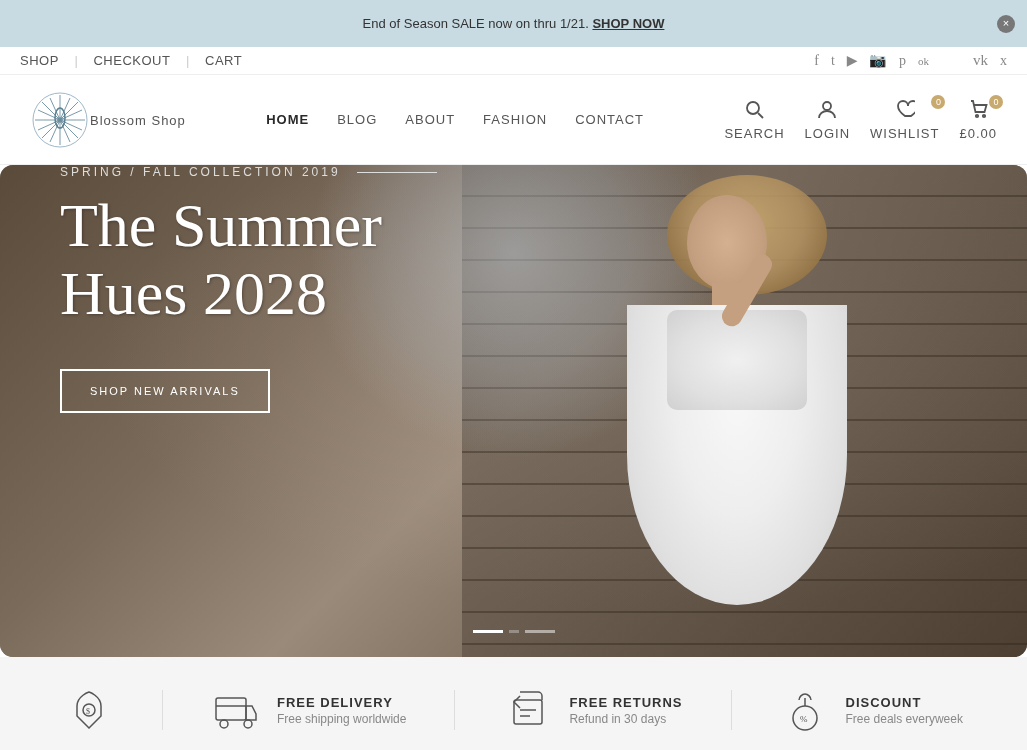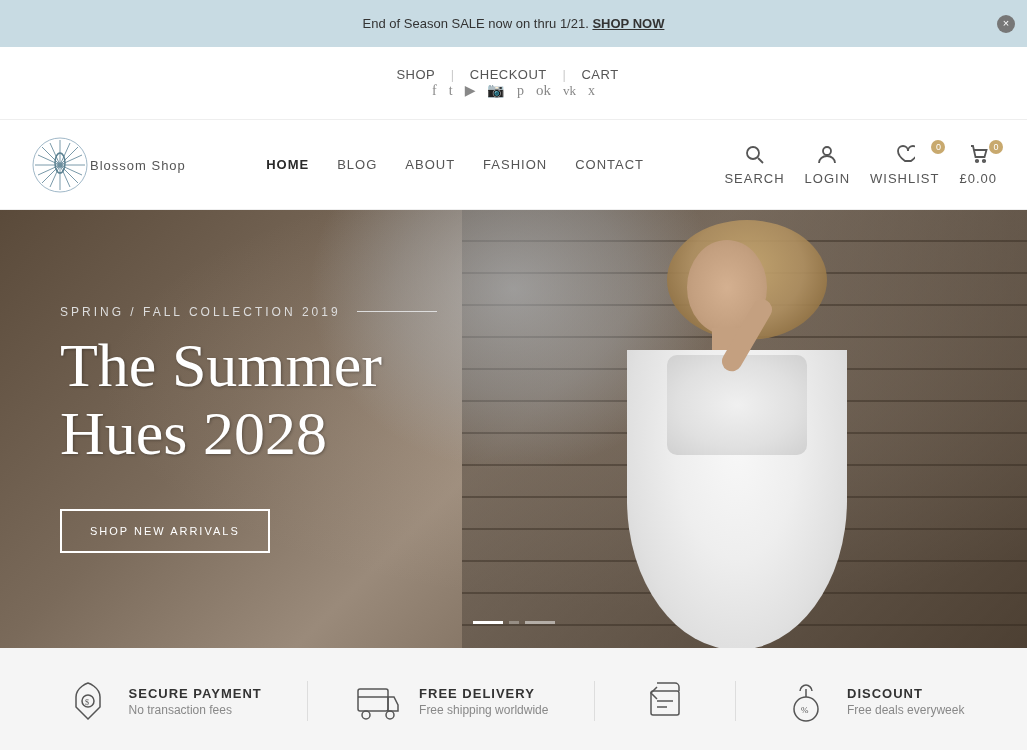--- a/index.html
+++ b/index.html
@@ -37,24 +37,23 @@
       align-items: center;
       justify-content: center;
       line-height: 1;
     }
 
     
     .secondary-nav {
       display: flex;
       align-items: center;
       justify-content: space-between;
-      padding: 20px 20px;
+      padding: 5px 20px;
       border-bottom: 1px solid #eee;
       background: #fff;
-      flex-direction: column;
     }
     .secondary-nav-left {
       display: flex;
       align-items: center;
       gap: 0;
       font-family: Arial, sans-serif;
       font-size: 13px;
       color: #555;
     }
     .secondary-nav-left a {
@@ -161,25 +160,25 @@
       display: flex;
       align-items: center;
       justify-content: center;
       font-family: Arial, sans-serif;
     }
 
     
     .hero-banner {
       position: relative;
       width: 100%;
-      height: 438px;
+      height: 492px;
       background: linear-gradient(to right, rgba(80,70,60,0.7) 0%, rgba(80,70,60,0.2) 50%, rgba(100,90,80,0.4) 100%);
       overflow: hidden;
       display: flex;
-      align-items: center;
+      border-radius: 13px;
     }
     .hero-bg {
       position: absolute;
       inset: 0;
       background: 
         radial-gradient(ellipse at 65% 40%, rgba(200,180,160,0.3) 0%, transparent 60%),
         linear-gradient(135deg, #5a4a3a 0%, #7a6a5a 30%, #9a8a7a 50%, #6a5a4a 80%, #4a3a2a 100%);
       z-index: 0;
     }
     
@@ -336,22 +335,22 @@
     <a href="#">CHECKOUT</a>
     <span class="nav-sep">&nbsp;|&nbsp;</span>
     <a href="#">CART</a>
   </div>
   <div class="secondary-nav-right">
     <span class="social-icon">f</span>
     <span class="social-icon">t</span>
     <span class="social-icon">▶</span>
     <span class="social-icon">📷</span>
     <span class="social-icon">p</span>
-    <span class="social-icon" style="font-size:15px;">ok</span>
-    <span class="social-icon" style="font-size:13px;">vk</span>
+    <span class="social-icon" style="font-size:11px;">ok</span>
+    <span class="social-icon" style="font-size:15px;margin-left:32px;">vk</span>
     <span class="social-icon">x</span>
   </div>
 </div>
 
 <div class="main-header">
 
   <div class="logo-area">
     <svg class="logo-icon" viewBox="0 0 60 60" xmlns="http://www.w3.org/2000/svg">
 
       <circle cx="30" cy="30" r="27" fill="none" stroke="#a0b8c8" stroke-width="1"></circle>
@@ -464,24 +463,20 @@
 <div class="features-bar">
 
   <div class="feature-item">
     <div class="feature-icon">
       <svg viewBox="0 0 44 44" fill="none" stroke="#555" stroke-width="1.5">
         <path d="M22 4s-12 4-12 14v10l12 12 12-12V18c0-10-12-14-12-14z"></path>
         <circle cx="22" cy="22" r="6"></circle>
         <text x="19" y="26" font-size="8" fill="#555" stroke="none">$</text>
       </svg>
     </div>
-    <div class="feature-text">
-      <h4>SECURE PAYMENT</h4>
-      <p>No transaction fees</p>
-    </div>
   </div>
   <div class="feature-divider"></div>
 
   <div class="feature-item">
     <div class="feature-icon">
       <svg viewBox="0 0 44 44" fill="none" stroke="#555" stroke-width="1.5">
         <rect x="2" y="10" width="30" height="22" rx="2"></rect>
         <path d="M32 18h6l4 8v6h-10V18z"></path>
         <circle cx="10" cy="36" r="4"></circle>
         <circle cx="34" cy="36" r="4"></circle>
@@ -498,20 +493,24 @@
   <div class="feature-item">
     <div class="feature-icon">
       <svg viewBox="0 0 44 44" fill="none" stroke="#555" stroke-width="1.5">
         <rect x="8" y="12" width="28" height="24" rx="2"></rect>
         <polyline points="14,8 8,14 14,20"></polyline>
         <path d="M36 12V8a4 4 0 00-4-4H14"></path>
         <line x1="14" y1="22" x2="30" y2="22"></line>
         <line x1="14" y1="28" x2="24" y2="28"></line>
       </svg>
     </div>
+    <div class="feature-text">
+      <h4>FREE RETURNS</h4>
+      <p>Refund in 30 days</p>
+    </div>
   </div>
   <div class="feature-divider"></div>
 
   <div class="feature-item">
     <div class="feature-icon">
       <svg viewBox="0 0 44 44" fill="none" stroke="#555" stroke-width="1.5">
         <circle cx="22" cy="30" r="12"></circle>
         <path d="M22 18v-8"></path>
         <path d="M16 12c0-3 3-6 6-6s6 3 6 6"></path>
         <text x="17" y="34" font-size="9" fill="#555" stroke="none">%</text>

